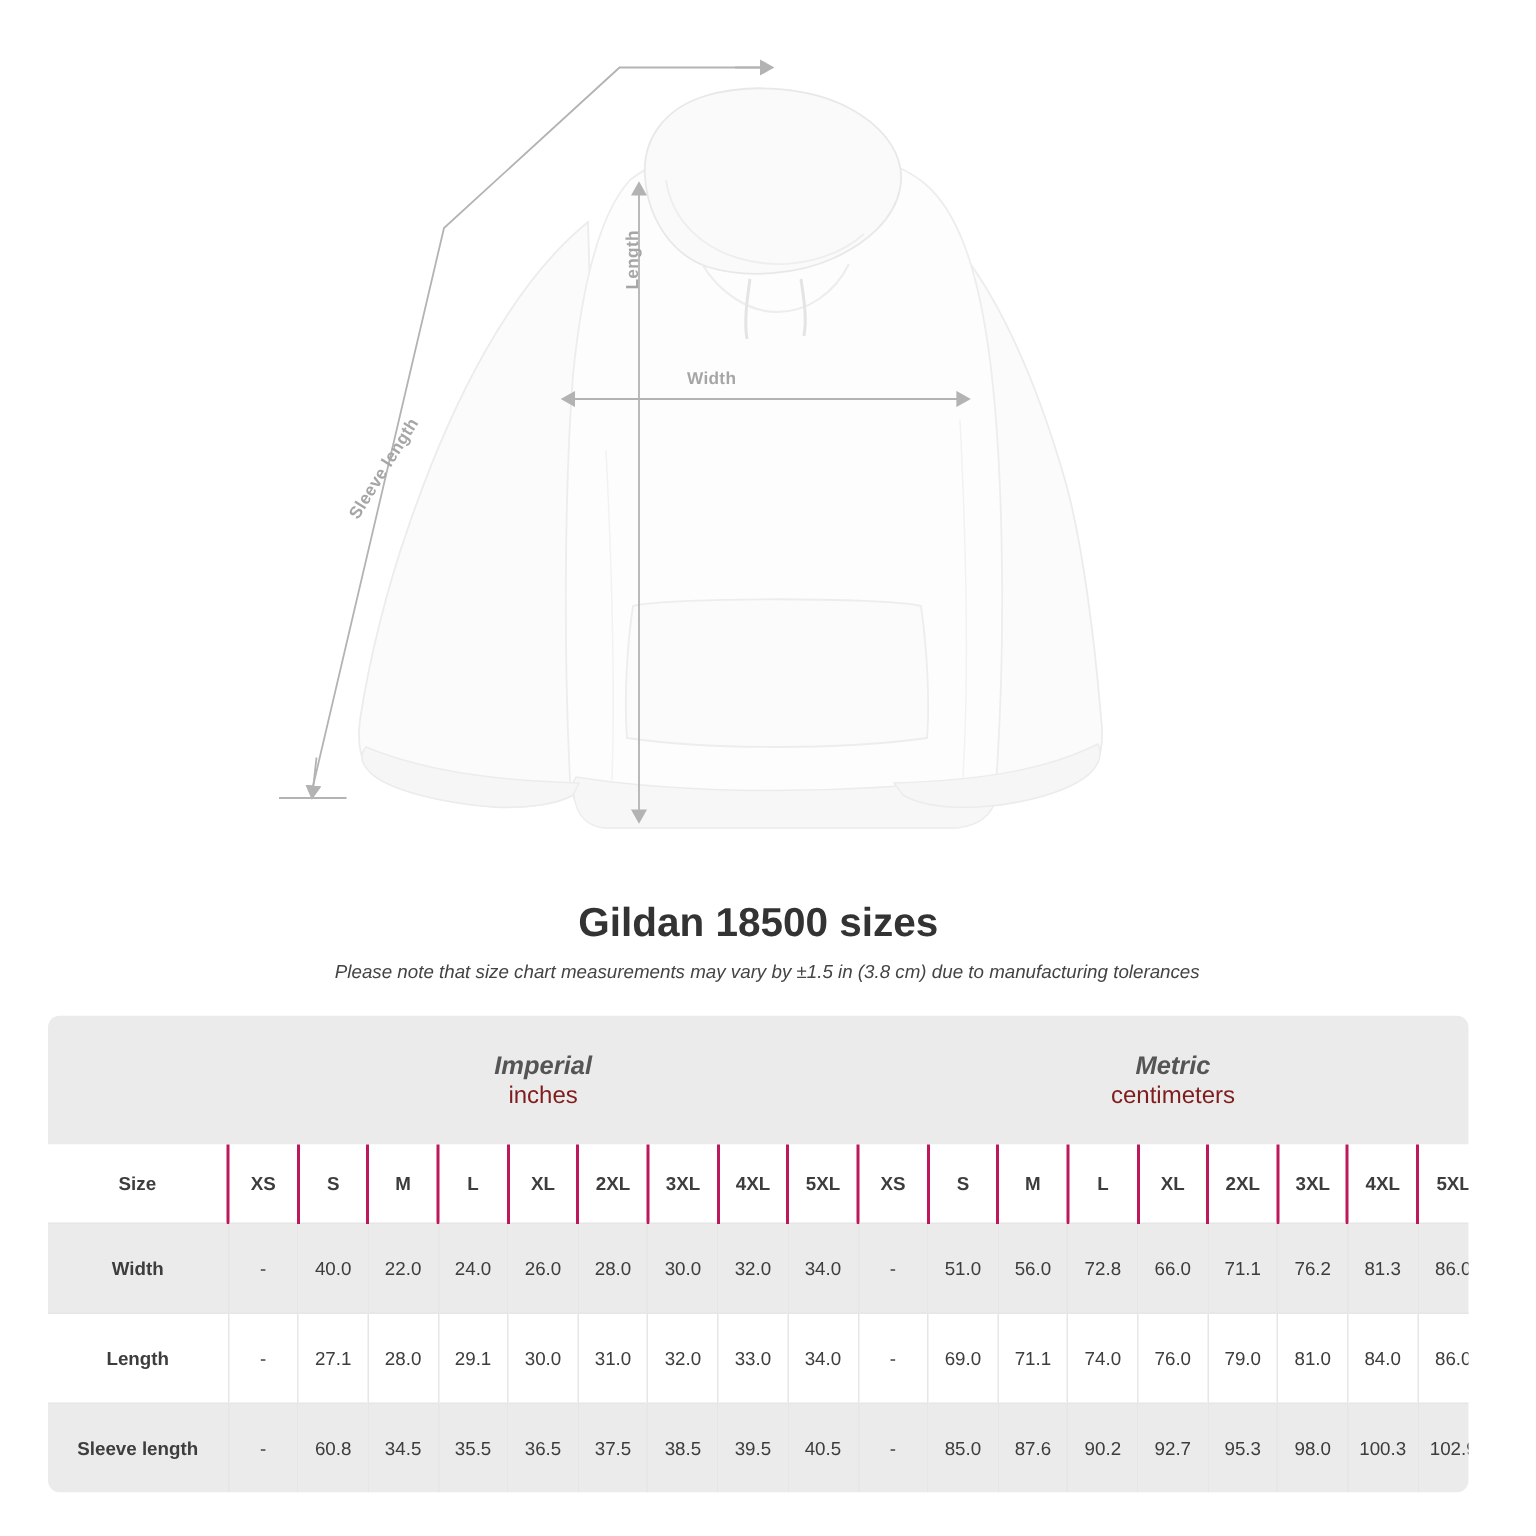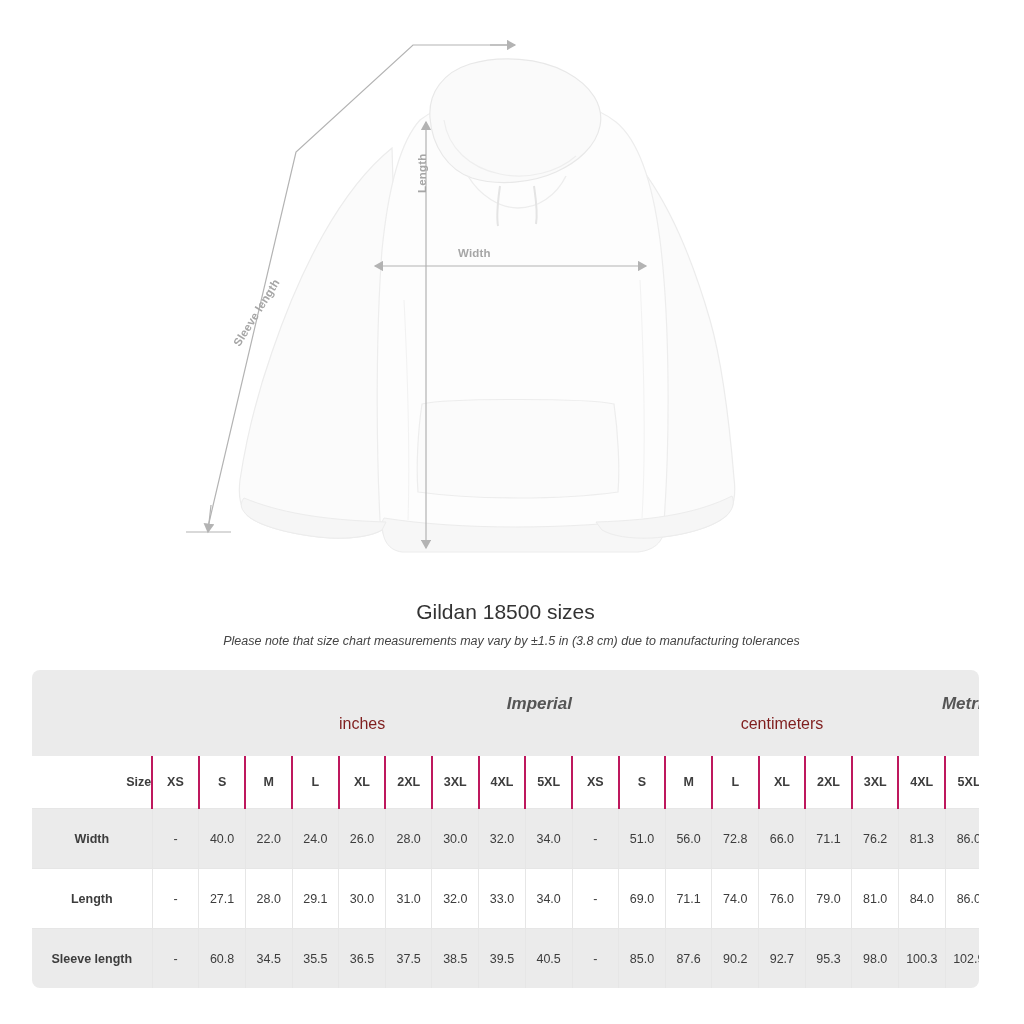--- a/index.html
+++ b/index.html
@@ -50,22 +50,22 @@
     transform: rotate(-58deg);
     transform-origin: left top;
   }
 
   
   .heading-block {
     text-align: center;
     margin-top: 22px;
   }
   .chart-title {
-    font-size: 21px;
-    font-weight: normal;
+    font-size: 27px;
+    font-weight: bold;
     color: #333333;
     margin: 0 0 10px 0;
   }
   .chart-note {
     font-size: 12.5px;
     font-style: italic;
     color: #444444;
     margin: 0;
     padding-left: 12px;
   }
@@ -94,39 +94,37 @@
     height: 86px;
     vertical-align: middle;
   }
   .unit-name {
     font-size: 17px;
     font-weight: bold;
     font-style: italic;
     color: #555555;
     display: block;
     line-height: 1.35;
-    text-align: right;
   }
   .unit-sub {
     font-size: 16px;
     color: #7f1d1d;
     display: block;
   }
   
   .size-row td {
     height: 52px;
     vertical-align: middle;
     font-weight: bold;
     background: #ffffff;
     border-left: 2px solid #be185d;
   }
   .size-row td.corner {
     border-left: none;
     font-size: 12.5px;
-    text-align: right;
   }
   
   .data-row td {
     height: 59px;
     vertical-align: middle;
     border-left: 1px solid #e6e6e6;
     border-top: 1px solid #e6e6e6;
   }
   .data-row td.rowhead {
     border-left: none;

